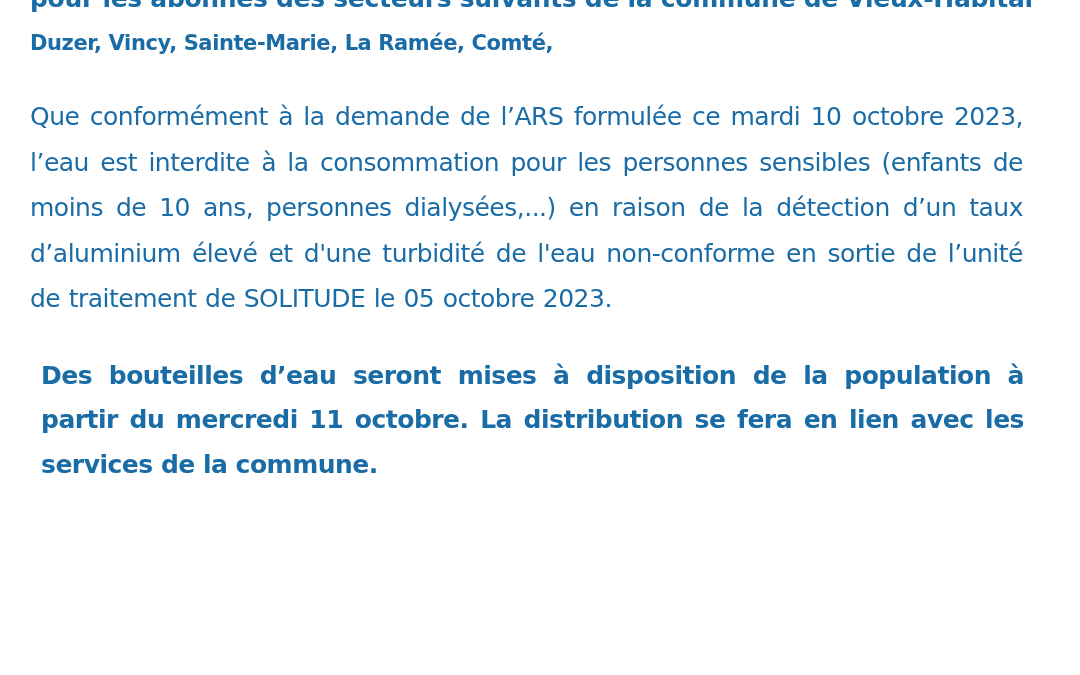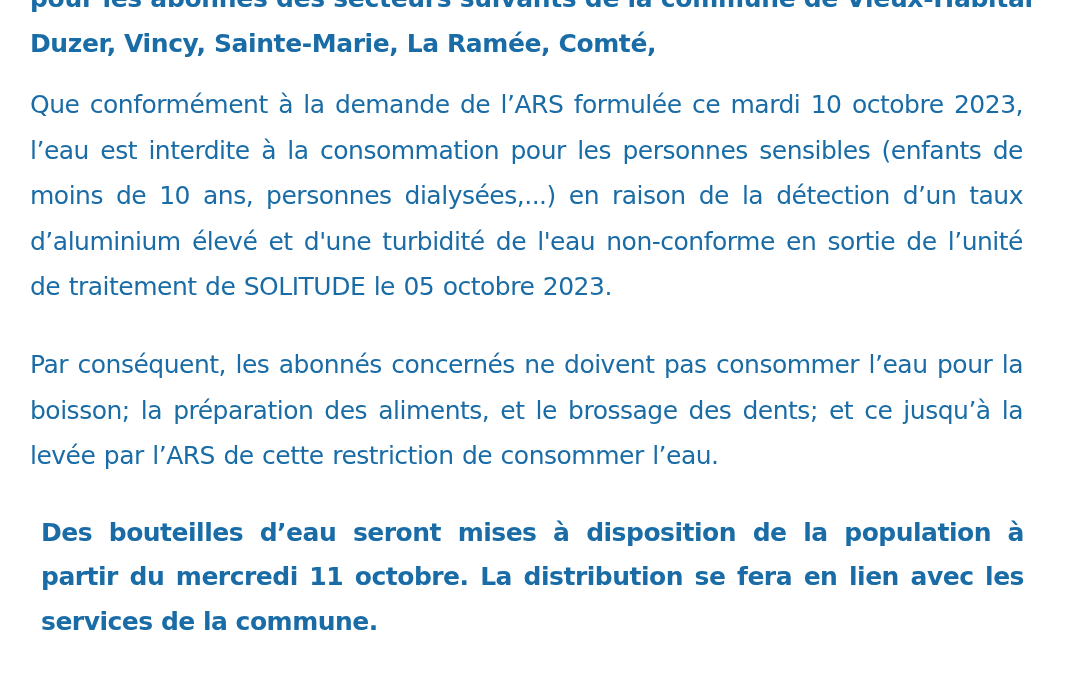--- a/index.html
+++ b/index.html
@@ -24,25 +24,25 @@
   .clipped-line {
     font-size: 25px;
     font-weight: bold;
     line-height: 45px;
     height: 45px;
     white-space: nowrap;
     overflow: hidden;
     letter-spacing: -0.3px;
   }
   .bold-heading {
-    font-size: 25px;
+    font-size: 21px;
     font-weight: bold;
     line-height: 45px;
     letter-spacing: -0.4px;
-    margin: 0 0 16px 0;
+    margin: 0 0 28px 0;
   }
   .para {
     font-size: 25px;
     font-weight: normal;
     line-height: 45.6px;
     text-align: justify;
     text-align-last: left;
     margin: 0 12px 32px 0;
     letter-spacing: -0.5px;
     word-spacing: 1px;
@@ -57,15 +57,14 @@
     letter-spacing: -0.5px;
   }
 </style>
 </head>
 <body>
 
 <div class="doc">
   <div class="clipped-line">pour les abonnés des secteurs suivants de la commune de Vieux-Habitants : Morne</div>
   <p class="bold-heading">Duzer, Vincy, Sainte-Marie, La Ramée, Comté,</p>
   <p class="para">Que conformément à la demande de l’ARS formulée ce mardi 10 octobre 2023, l’eau est interdite à la consommation pour les personnes sensibles (enfants de moins de 10 ans, personnes dialysées,...) en raison de la détection d’un taux d’aluminium élevé et d'une turbidité de l'eau non-conforme en sortie de l’unité de traitement de SOLITUDE le 05 octobre 2023.</p>
-  <p class="para">Par conséquent, les abonnés concernés ne doivent pas consommer l’eau pour la boisson; la préparation des aliments, et le brossage des dents; et ce jusqu’à la levée par l’ARS de cette restriction de consommer l’eau.</p>
   <p class="para-strong">Des bouteilles d’eau seront mises à disposition de la population à partir du mercredi 11 octobre. La distribution se fera en lien avec les services de la commune.</p>
 </div>
 
 </body></html>

